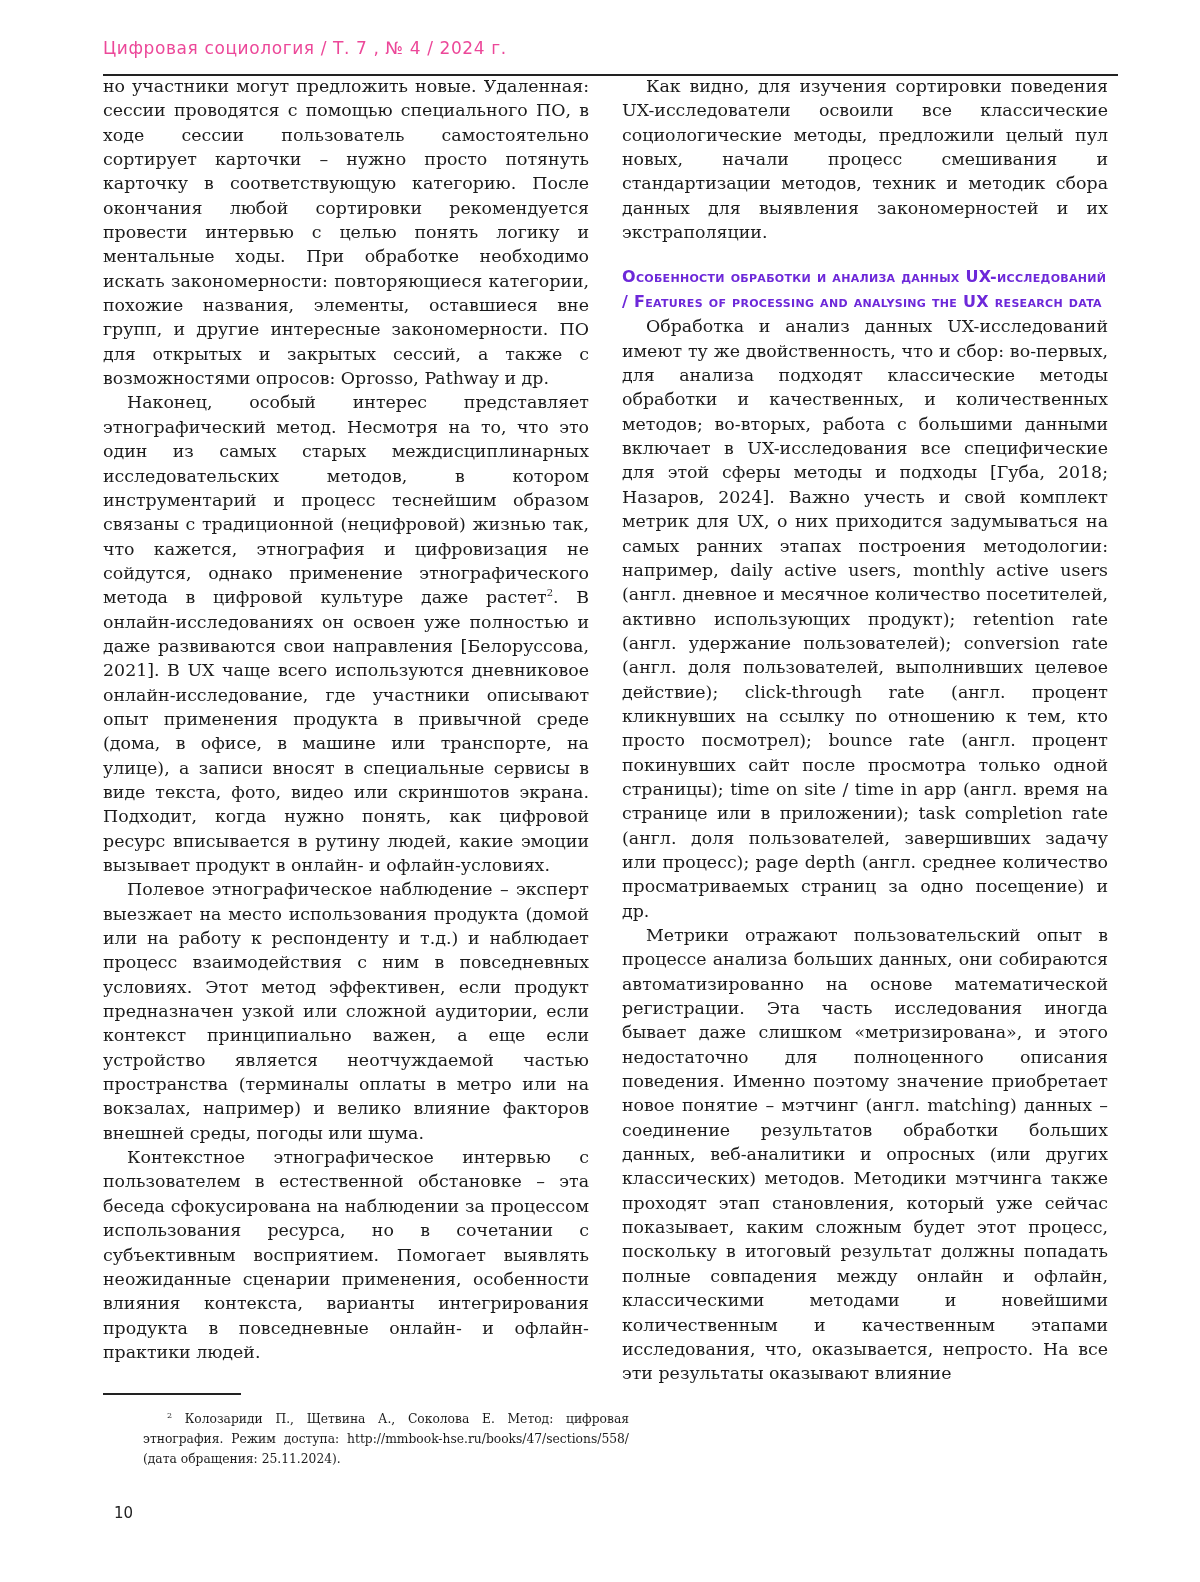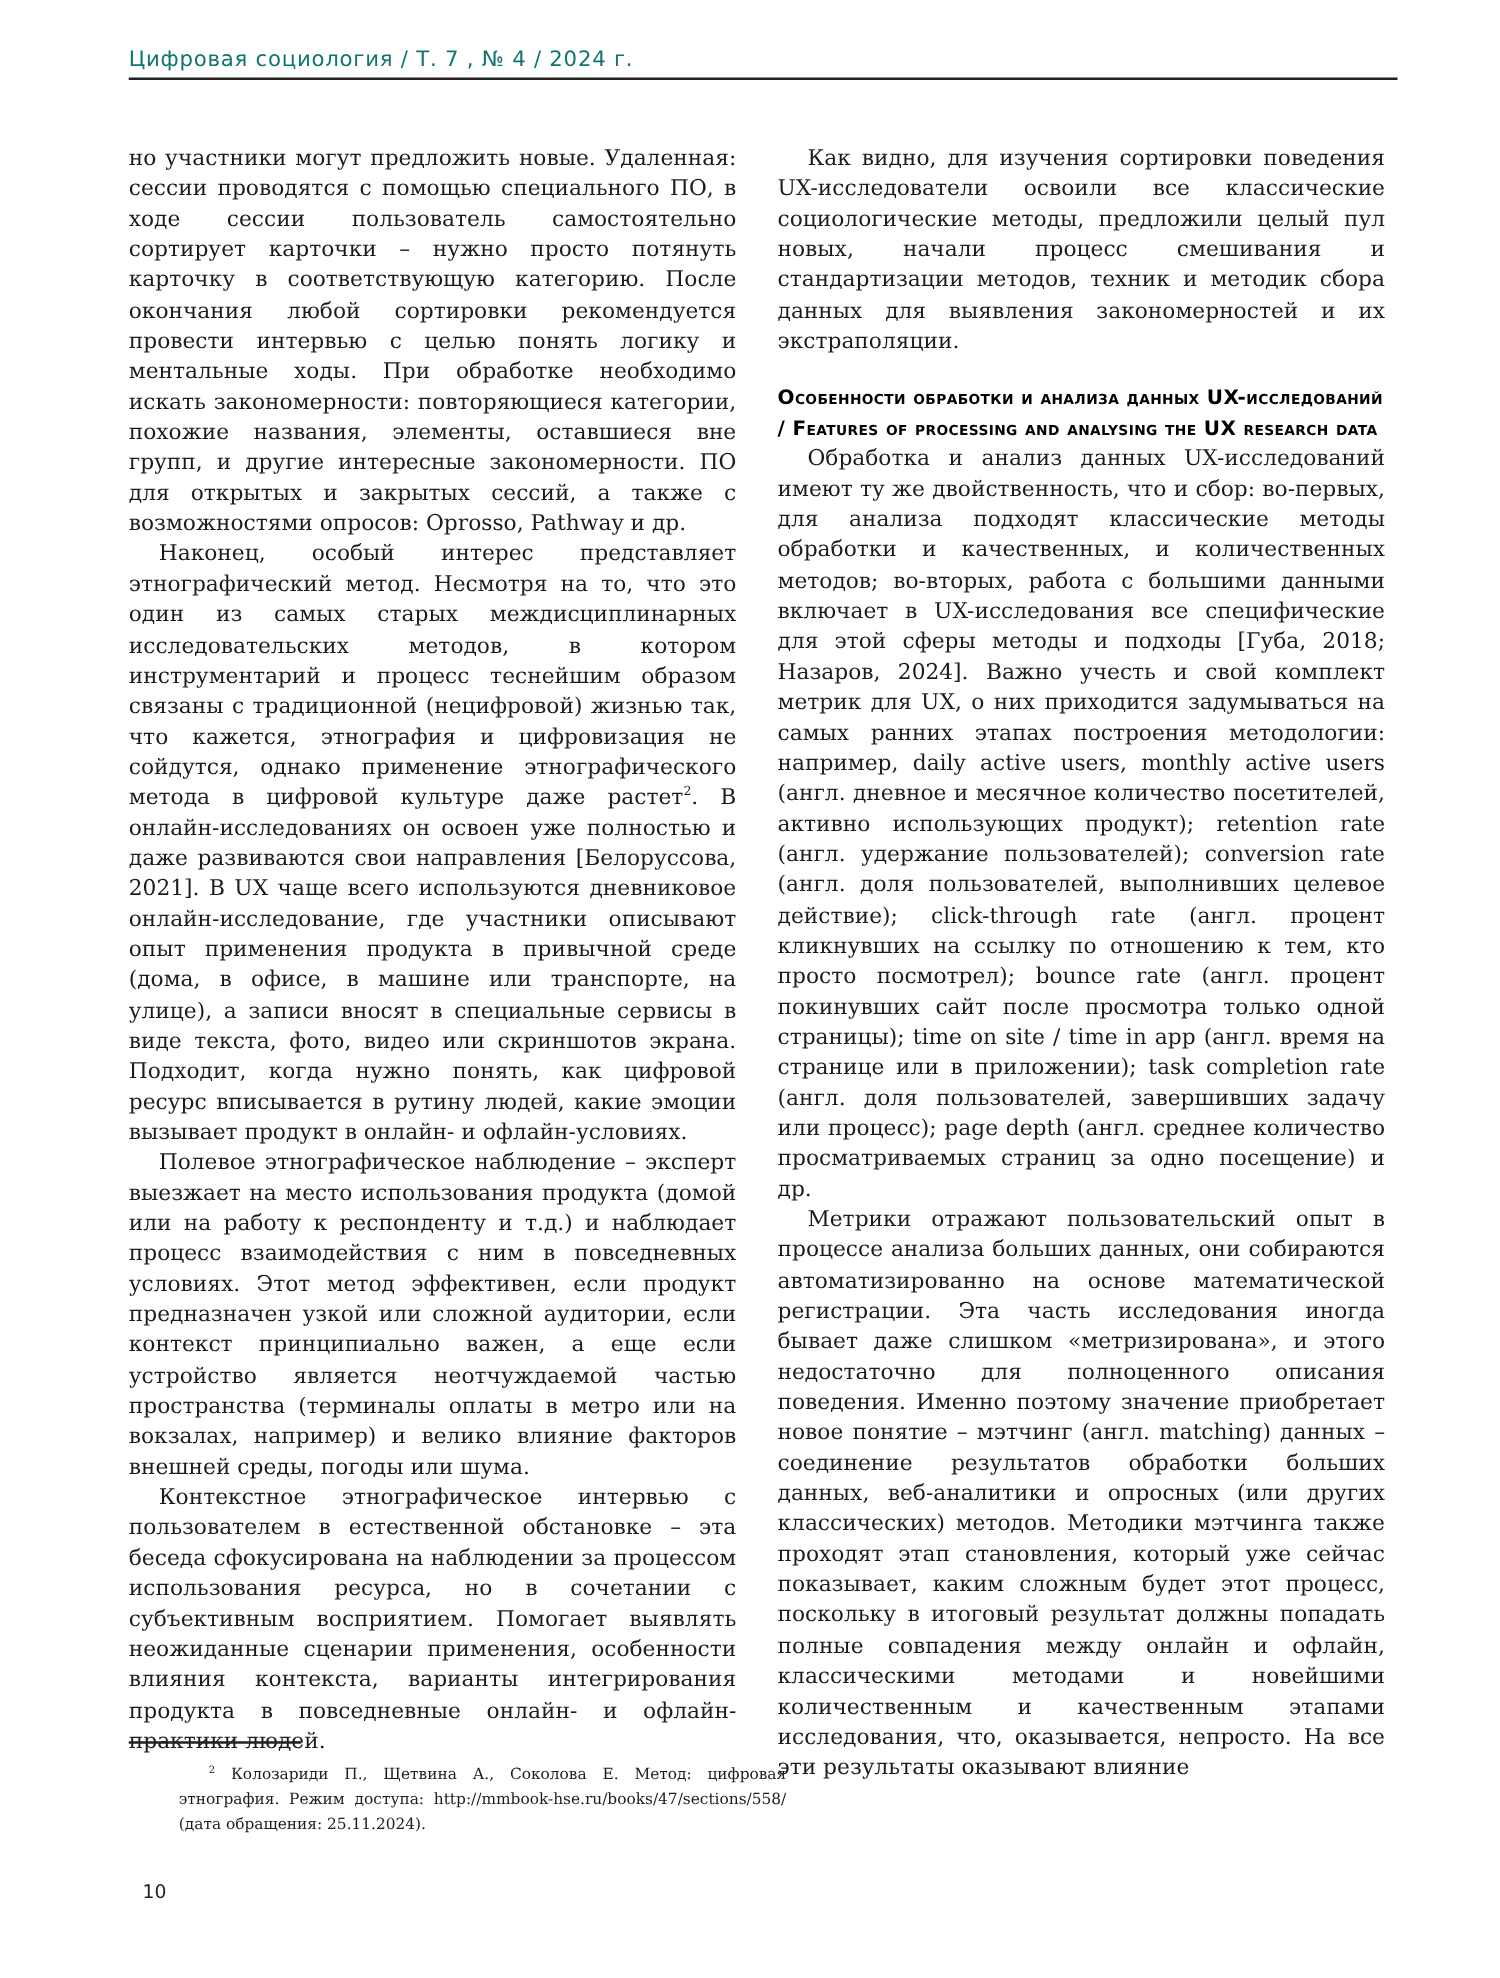--- a/index.html
+++ b/index.html
@@ -1,35 +1,35 @@
 <!DOCTYPE html>
 <html><head>
   <meta charset="utf-8">
   <style>
     html, body { margin: 0; padding: 0; background: #ffffff; }
     body { width: 1200px; height: 1582px; position: relative; overflow: hidden; color: #1a1a1a; }
     .running-head {
       position: absolute; left: 103px; top: 38px; width: 1015px;
       font-family: "DejaVu Sans", sans-serif; font-size: 17px; letter-spacing: 0.6px;
-      color: #0f766e; padding-bottom: 4px; border-bottom: 2px solid #222; line-height: 20px;
+      color: #ec4899; padding-bottom: 16px; border-bottom: 2px solid #222; line-height: 20px;
     }
     .col {
       position: absolute; top: 74px; width: 486px;
       font-family: "DejaVu Serif", serif; font-size: 17.4px; line-height: 24.35px;
-      text-align: justify; color: #1b1b1b; margin-top: 41px;
+      text-align: justify; color: #1b1b1b;
     }
     .col.left { left: 103px; }
     .col.right { left: 622px; }
     .col p { margin: 0; hyphens: auto; }
     .col p.indent { text-indent: 24px; }
     sup.fnref { font-size: 10px; line-height: 0; vertical-align: super; }
     .heading {
       margin: 20px 0 0 0; font-family: "DejaVu Sans", sans-serif; font-weight: bold;
       font-variant: small-caps; font-size: 16px; line-height: 25px; letter-spacing: 0.3px;
-      text-align: left; color: #000000;
+      text-align: left; color: #6d28d9;
     }
     .fn-rule { position: absolute; left: 103px; top: 1393px; width: 138px; border-top: 2px solid #222; }
     .footnote {
       position: absolute; left: 103px; top: 1406px; width: 486px;
       font-family: "DejaVu Serif", serif; font-size: 12.3px; line-height: 20px;
       text-align: justify; color: #1b1b1b; text-indent: 24px; margin-left: 40px;
     }
     .footnote sup { font-size: 8px; }
     .page-number {
       position: absolute; left: 114px; top: 1504px;

